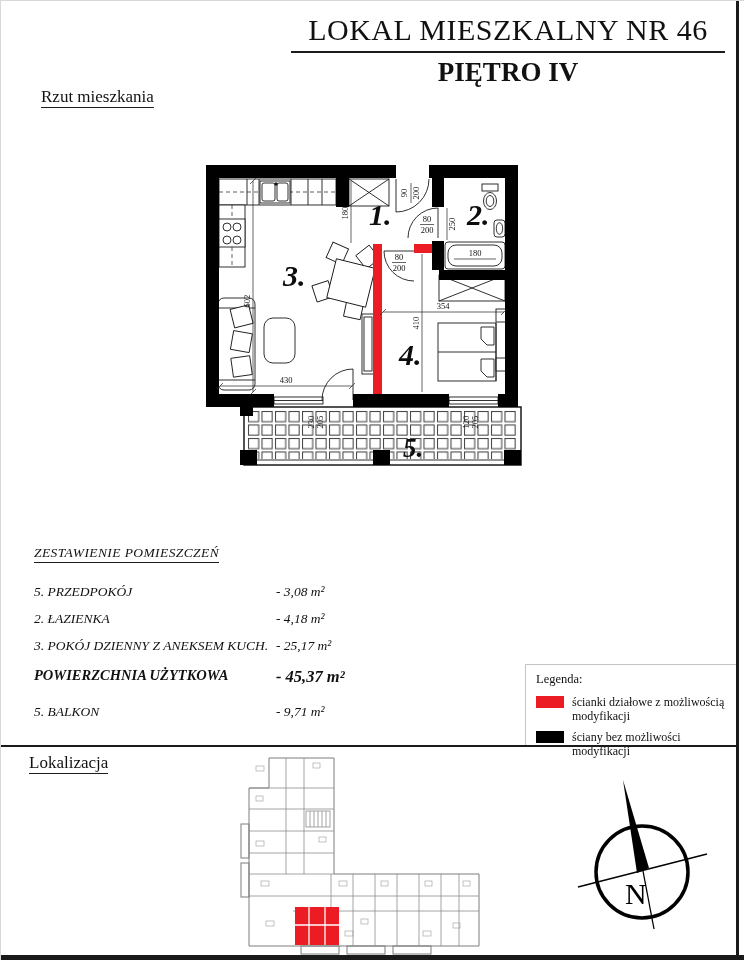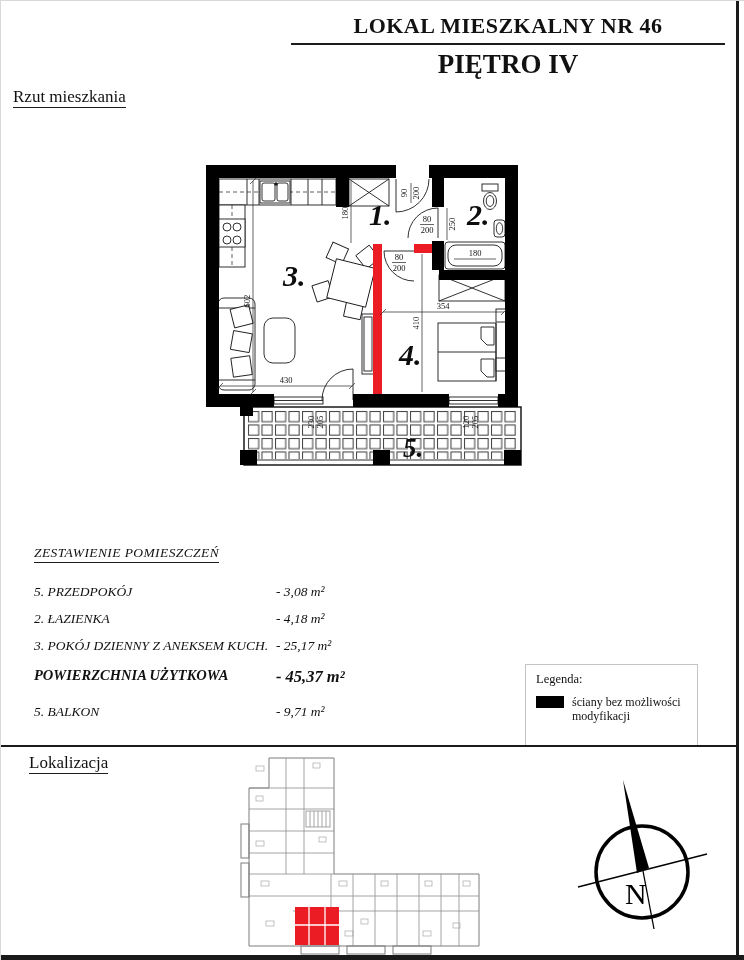--- a/index.html
+++ b/index.html
@@ -1,38 +1,38 @@
 <!DOCTYPE html>
 <html><head>
 <meta charset="utf-8">
 <style>
   html,body{margin:0;padding:0;background:#fff;}
   .page{position:relative;width:744px;height:960px;background:#fff;overflow:hidden;
         font-family:"Liberation Serif",serif;color:#111;
         border-left:1px solid #d8d8d8;border-top:1px solid #d8d8d8;box-sizing:border-box;}
   
   .header{position:absolute;left:290px;top:12px;width:434px;text-align:center;}
-  .title{font-size:22px;font-weight:bold;letter-spacing:.5px;padding-bottom:4px;
+  .title{font-size:30px;font-weight:normal;letter-spacing:.5px;padding-bottom:4px;
          border-bottom:2px solid #1c1c1c;white-space:nowrap;}
   .subtitle{font-size:27px;font-weight:bold;margin-top:4px;}
   .section-label{position:absolute;font-size:17px;}
   .section-label span{border-bottom:1.5px solid #1c1c1c;padding-bottom:1px;}
-  #rzut-label{left:12px;top:86px;}
+  #rzut-label{left:40px;top:86px;}
   #lokalizacja-label{left:28px;top:752px;}
   
   .rooms-table{position:absolute;left:33px;top:542px;width:360px;font-style:italic;}
   .rooms-table .tbl-title{font-size:13.5px;letter-spacing:.4px;display:inline-block;
         border-bottom:1.5px solid #1c1c1c;padding-bottom:1px;margin-bottom:10px;}
   .trow{display:grid;grid-template-columns:242px 1fr;margin-top:11px;font-size:13.5px;}
   .trow .tval{white-space:nowrap;}
   .trow.total{margin-top:13px;font-weight:bold;font-size:14.5px;}
   .trow.total .tval{font-size:16.5px;}
   .trow.extra{margin-top:17px;}
   
-  .legend{position:absolute;left:524px;top:663px;width:173px;height:82px;
+  .legend{position:absolute;left:524px;top:663px;width:214px;height:82px;
           border:1px solid #c4c4c4;box-sizing:border-box;font-size:12px;}
   .legend-title{margin:7px 0 8px 10px;font-size:12.5px;}
   .legend-item{display:flex;align-items:flex-start;margin:0 4px 6px 10px;line-height:1.2;}
   .swatch{flex:0 0 28px;height:12px;margin-right:8px;margin-top:1px;display:inline-block;}
   
   .hr-separator{position:absolute;left:0;top:744px;width:738px;height:2px;background:#1a1a1a;}
   .right-border{position:absolute;left:735px;top:0;width:3px;height:954px;background:#1a1a1a;}
   .bottom-border{position:absolute;left:0;top:954px;width:744px;height:6px;background:#1a1a1a;}
   svg{position:absolute;overflow:visible;}
   svg text{font-family:"Liberation Serif",serif;}
@@ -272,20 +272,24 @@
     </div>
     <div class="trow extra">
       <span>5. BALKON</span>
       <span class="tval">- 9,71 m²</span>
     </div>
   </div>
 
   <div class="legend">
     <div class="legend-title">Legenda:</div>
     <div class="legend-item">
+      <span class="swatch" style="background-color: rgb(236, 28, 36);"></span>
+      <span>ścianki działowe z możliwością modyfikacji</span>
+    </div>
+    <div class="legend-item">
       <span class="swatch" style="background-color: rgb(0, 0, 0);"></span>
       <span>ściany bez możliwości modyfikacji</span>
     </div>
   </div>
 
   <div class="hr-separator"></div>
 
   <div class="section-label" id="lokalizacja-label">
     <span>Lokalizacja</span>
   </div>

